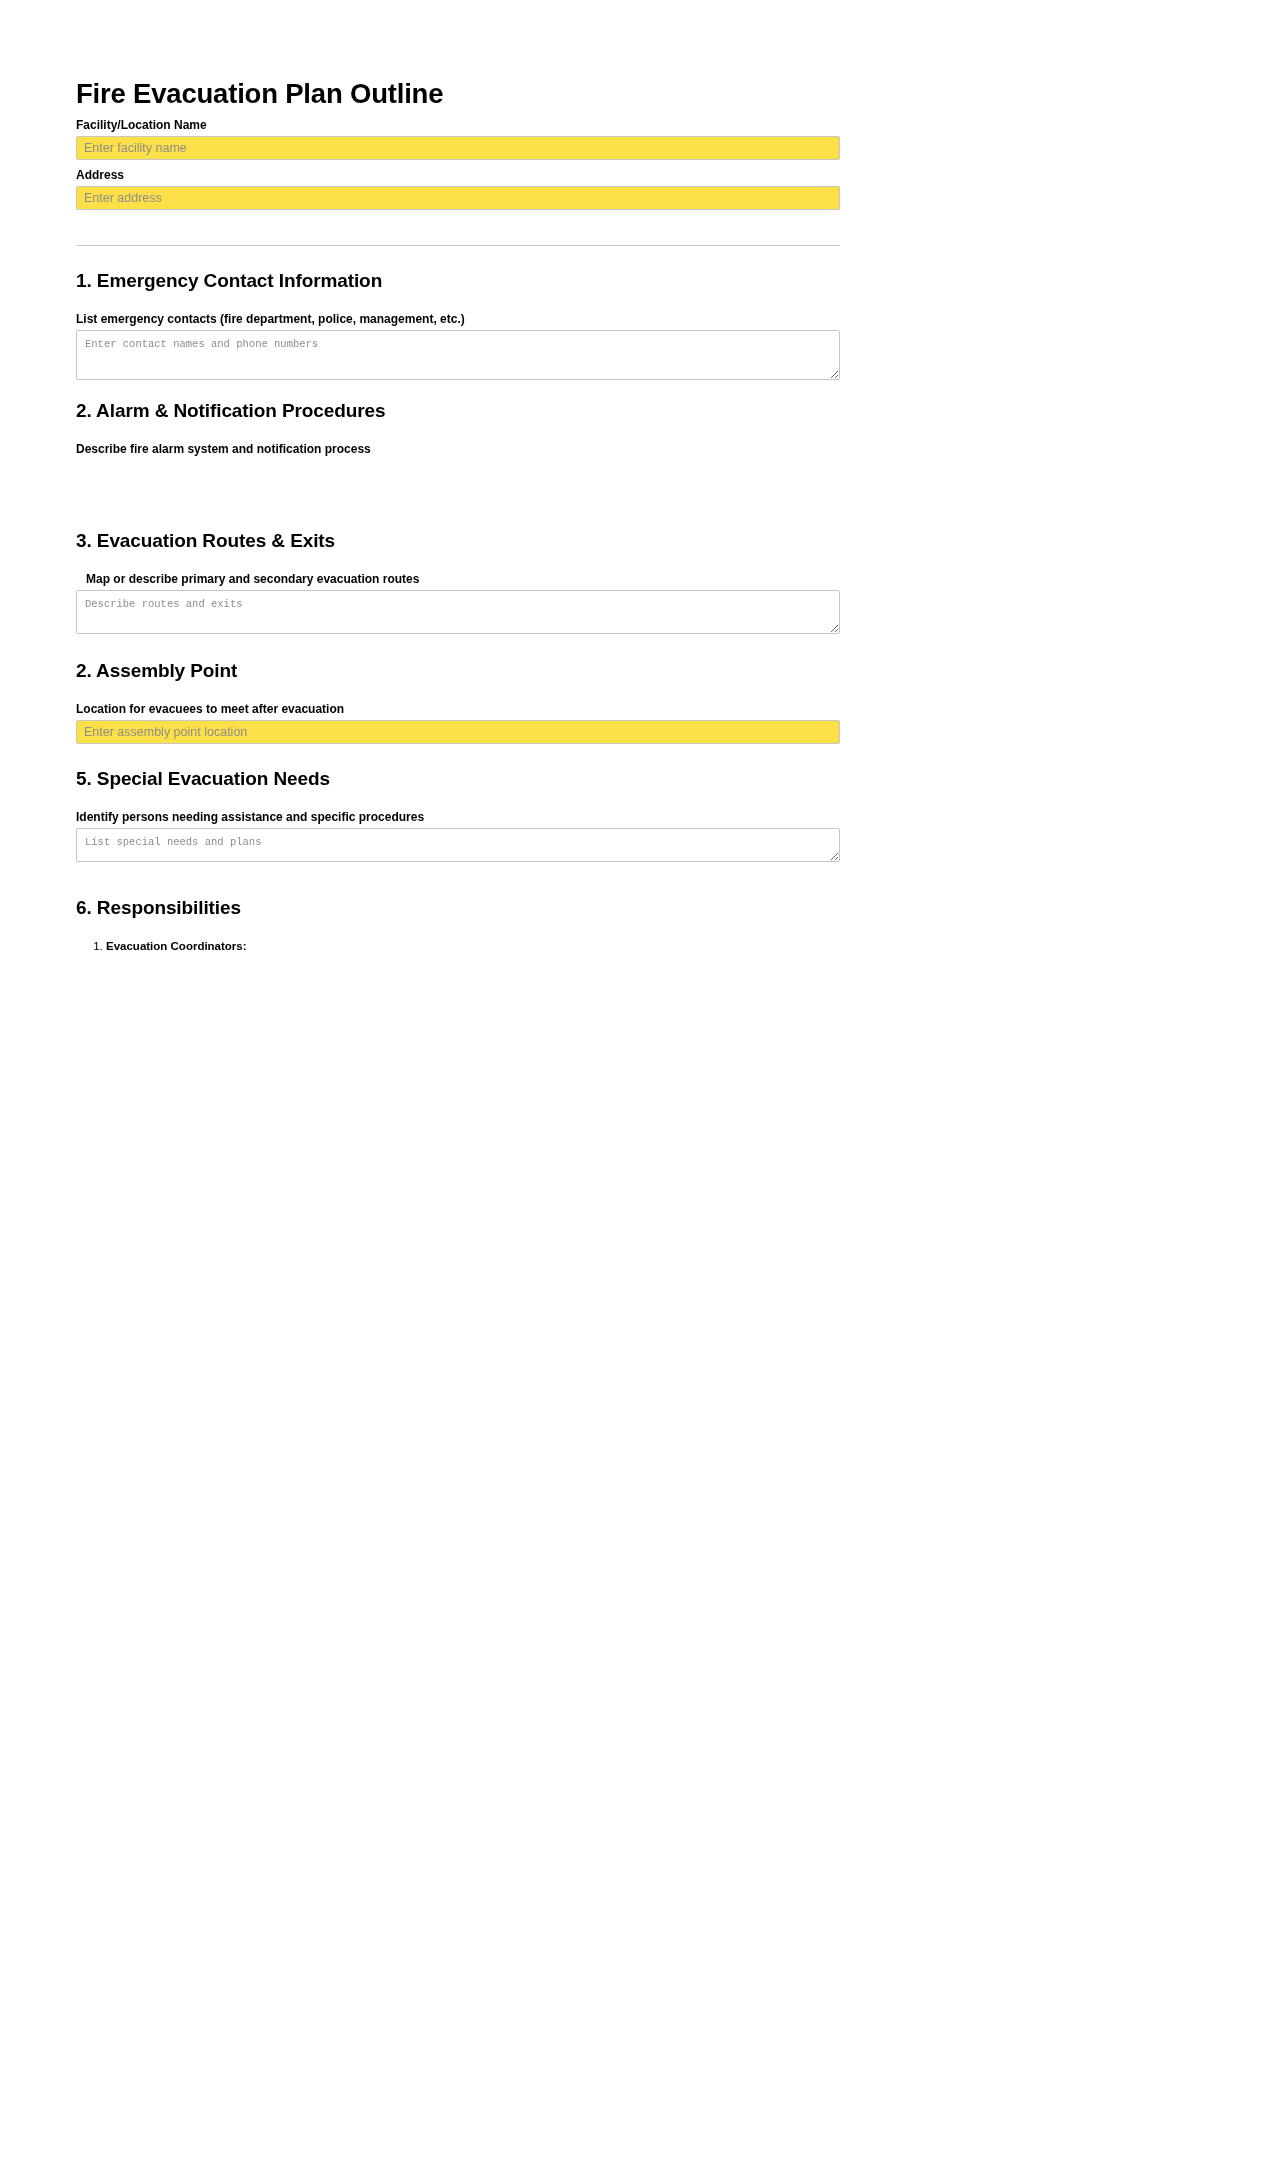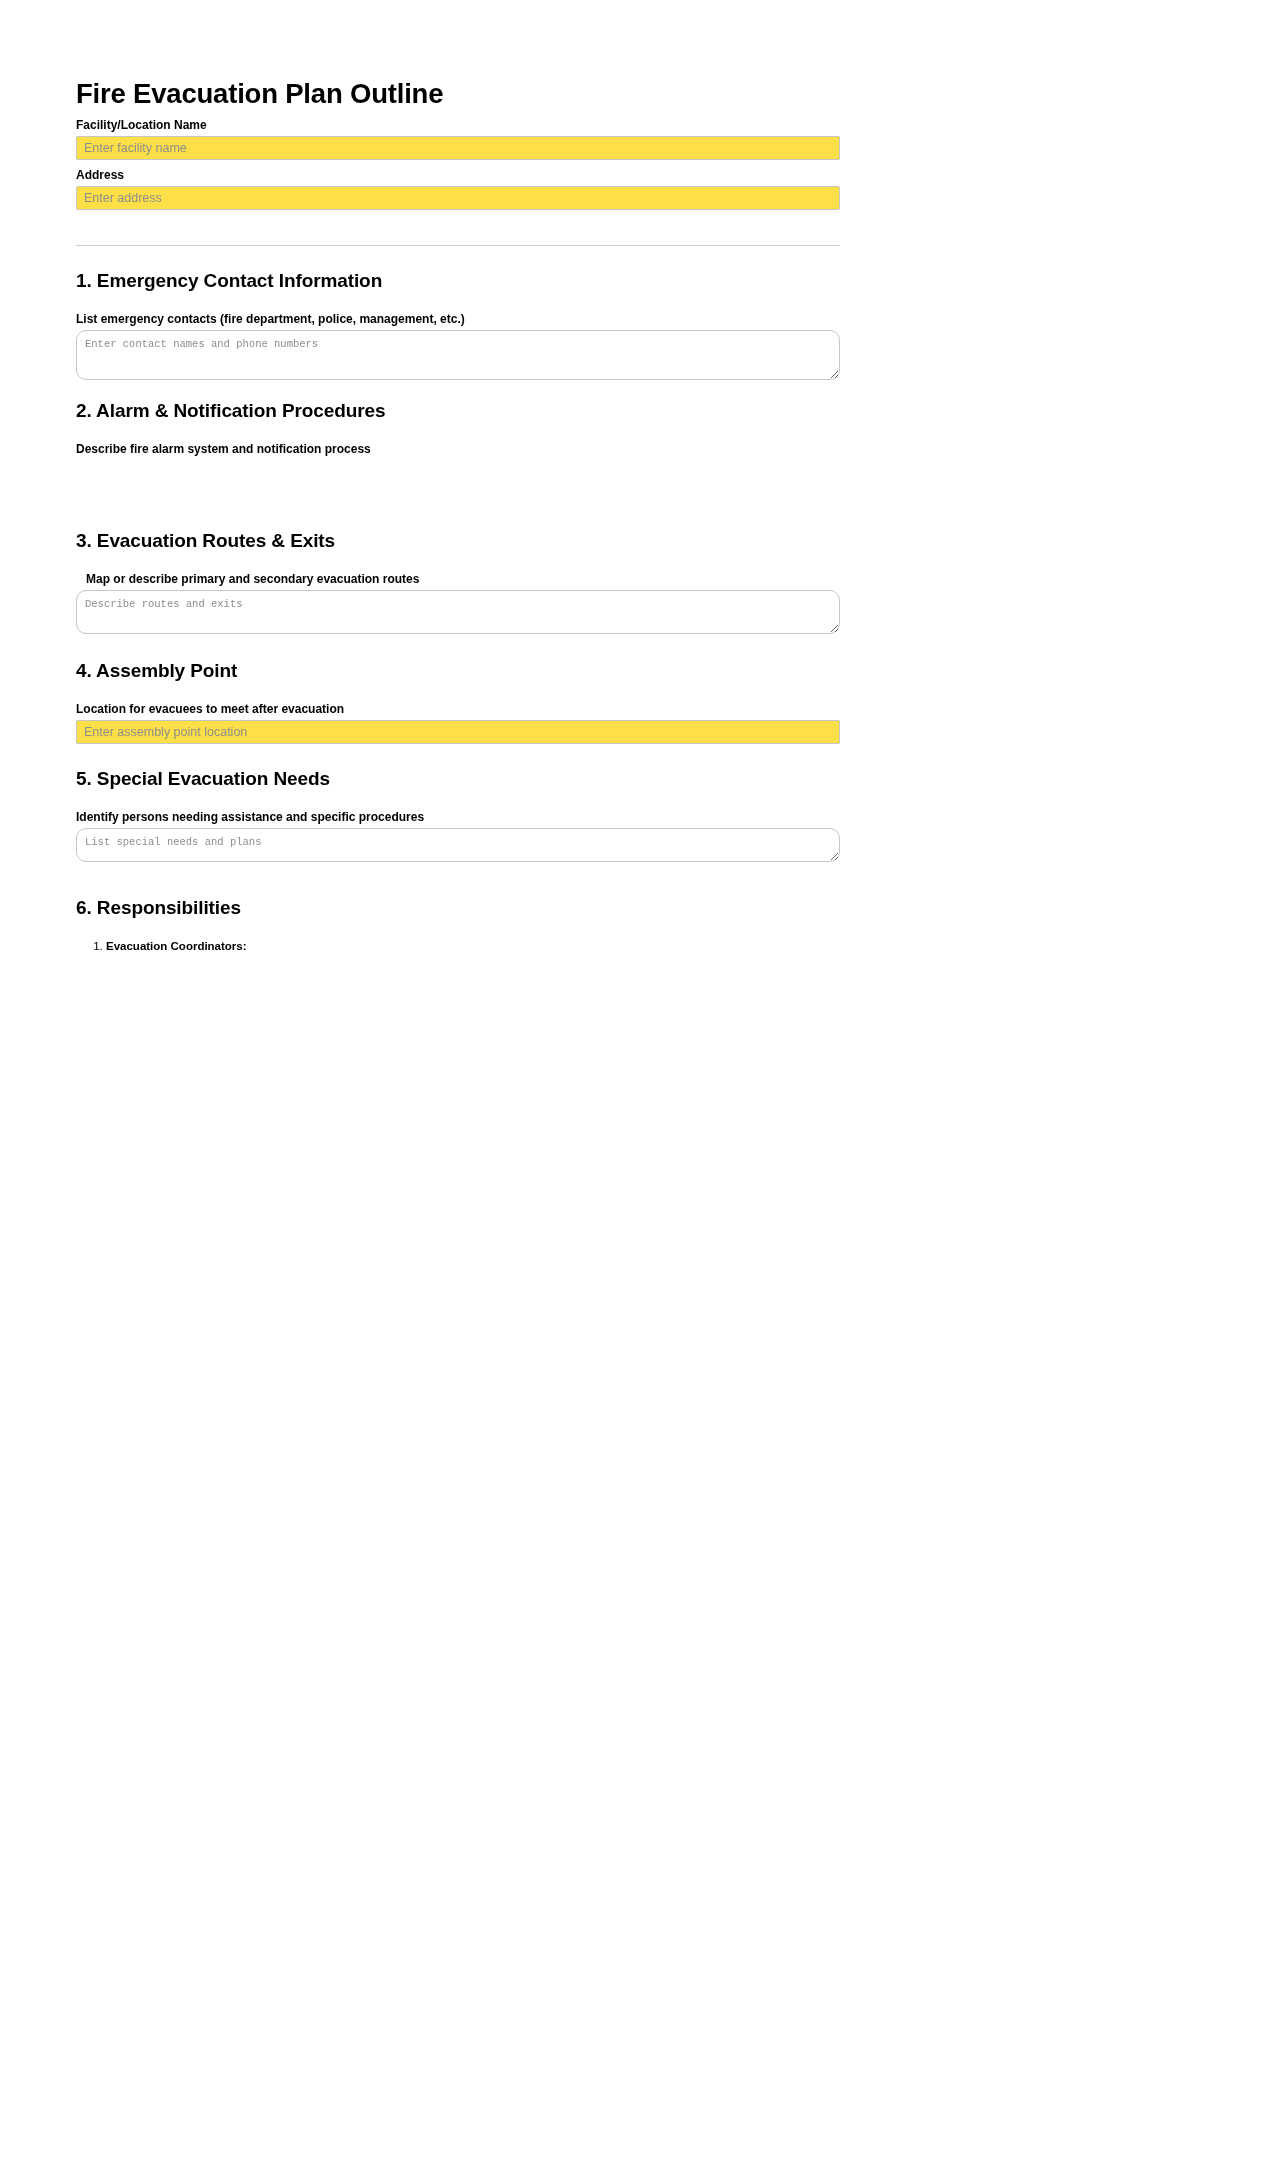--- a/index.html
+++ b/index.html
@@ -66,21 +66,21 @@
   .text-input::placeholder {
     color: #8d8d8d;
     opacity: 1;
   }
 
   .text-area {
     display: block;
     box-sizing: border-box;
     width: 764px;
     border: 1px solid #c6c6c6;
-    border-radius: 10px;
+    border-radius: 2px;
     background: #ffffff;
     font-family: "Liberation Mono", monospace;
     font-size: 10.5px;
     color: #000;
     padding: 6px 8px;
     outline: none;
     resize: vertical;
     overflow: hidden;
     line-height: 1.4;
   }
@@ -156,21 +156,21 @@
       <div class="field-label" style="margin-top:19px;">Describe fire alarm system and notification process</div>
     </div>
 
     <div class="abs" style="top:530px;">
       <h2 class="section-title">3. Evacuation Routes &amp; Exits</h2>
       <div class="field-label" style="margin-top:19px;margin-left:10px;">Map or describe primary and secondary evacuation routes</div>
       <textarea class="text-area" rows="3" style="height: 44px;" placeholder="Describe routes and exits"></textarea>
     </div>
 
     <div class="abs" style="top:660px;">
-      <h2 class="section-title">4. Assembly Point</h2>
+      <h2 class="section-title">2. Assembly Point</h2>
       <div class="field-label" style="margin-top:19px;">Location for evacuees to meet after evacuation</div>
       <input class="text-input" type="text" placeholder="Enter assembly point location" style="">
     </div>
 
     <div class="abs" style="top:768px;">
       <h2 class="section-title">5. Special Evacuation Needs</h2>
       <div class="field-label" style="margin-top:19px;">Identify persons needing assistance and specific procedures</div>
       <textarea class="text-area" rows="3" style="height: 34px;" placeholder="List special needs and plans"></textarea>
     </div>
 

